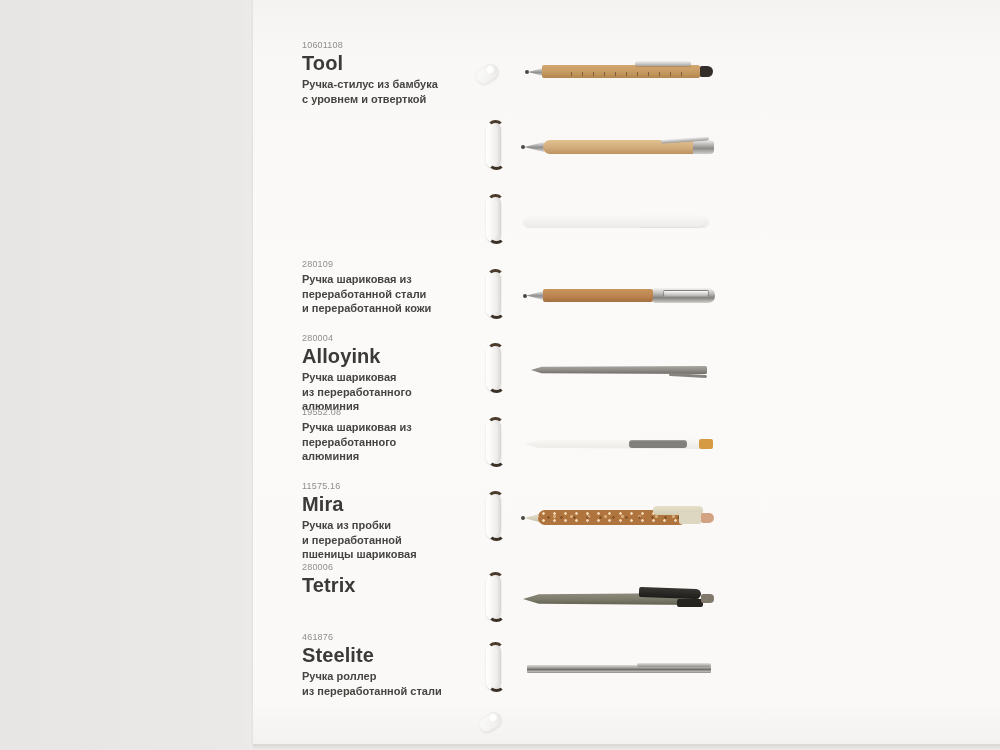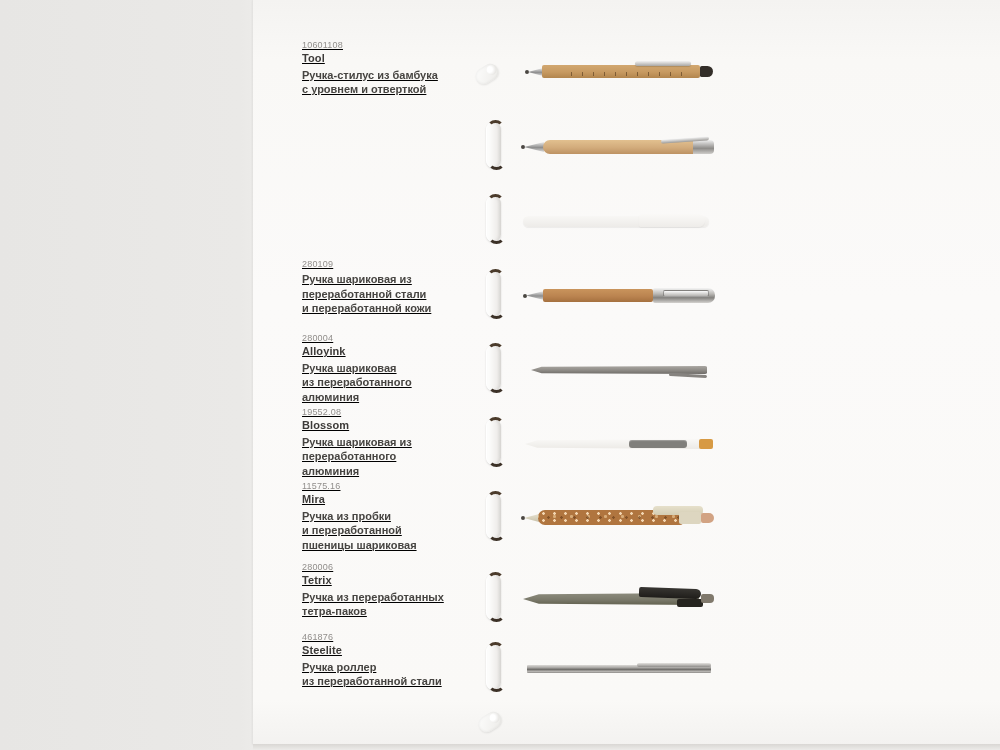--- a/index.html
+++ b/index.html
@@ -11,23 +11,23 @@
   }
   
   .backdrop{position:absolute;inset:0;background:linear-gradient(90deg,#e7e6e4 0,#eae9e7 240px,#ecebe9 253px);}
   .paper{
     position:absolute;left:253px;top:0;width:747px;height:745px;
     background:linear-gradient(180deg,#f4f3f1 0,#f9f8f6 60px,#fbfaf9 300px,#faf9f7 700px,#f3f2f0 745px);
     box-shadow:-1px 0 2px rgba(0,0,0,.05);
   }
   .paper-bottom-edge{position:absolute;left:253px;top:744px;width:747px;height:6px;background:linear-gradient(180deg,#d9d7d4,#ecebe9);}
   .row{position:absolute;left:253px;width:747px;height:78px;}
-  .info{position:absolute;left:49px;top:0;width:210px;text-decoration:underline;}
+  .info{position:absolute;left:49px;top:0;width:210px;}
   .code{font-size:9px;color:#918e8b;letter-spacing:.2px;margin:0 0 3px 0;}
-  .name{font-size:11px;font-weight:bold;color:#3c3a38;letter-spacing:.1px;margin:0 0 3px 0;line-height:1.05;}
+  .name{font-size:20px;font-weight:bold;color:#3c3a38;letter-spacing:.1px;margin:0 0 3px 0;line-height:1.05;}
   .desc{font-size:11px;font-weight:bold;color:#464441;line-height:1.33;white-space:pre-line;margin:0;}
 
   
   .ring{
     position:absolute;left:233px;top:12px;width:15px;height:46px;border-radius:8px;
     background:linear-gradient(90deg,#fcfcfb 20%,#f0eeec 70%,#e6e4e1);
     box-shadow:0 1px 2px rgba(0,0,0,.14), inset -2px 0 3px rgba(0,0,0,.07), inset 1px 0 1px rgba(255,255,255,.9);
   }
   .ring::before{content:"";position:absolute;top:-2px;left:1px;width:11px;height:9px;
     border:3px solid transparent;border-top-color:#4b3b2b;border-radius:50%;}
@@ -202,21 +202,20 @@
   <div class="ring"></div>
   <div class="pen pen-alloy">
     <div class="body"></div>
       <div class="clip"></div>
   </div>
 </div>
 
 <div class="row" style="top:407px">
   <div class="info">
     <p class="code">19552.08</p>
-    <p class="name">Blossom</p>
     <p class="desc">Ручка шариковая из
 переработанного
 алюминия</p>
   </div>
   <div class="ring"></div>
   <div class="pen pen-blossom">
     <div class="body"></div>
       <div class="clip"></div>
       <div class="btn"></div>
   </div>
@@ -238,22 +237,20 @@
       <div class="clip"></div>
       <div class="mid"></div>
       <div class="btn"></div>
   </div>
 </div>
 
 <div class="row" style="top:562px">
   <div class="info">
     <p class="code">280006</p>
     <p class="name">Tetrix</p>
-    <p class="desc">Ручка из переработанных
-тетра-паков</p>
   </div>
   <div class="ring"></div>
   <div class="pen pen-tetrix">
     <div class="body"></div>
       <div class="clip"></div>
       <div class="under"></div>
       <div class="btn"></div>
   </div>
 </div>
 

